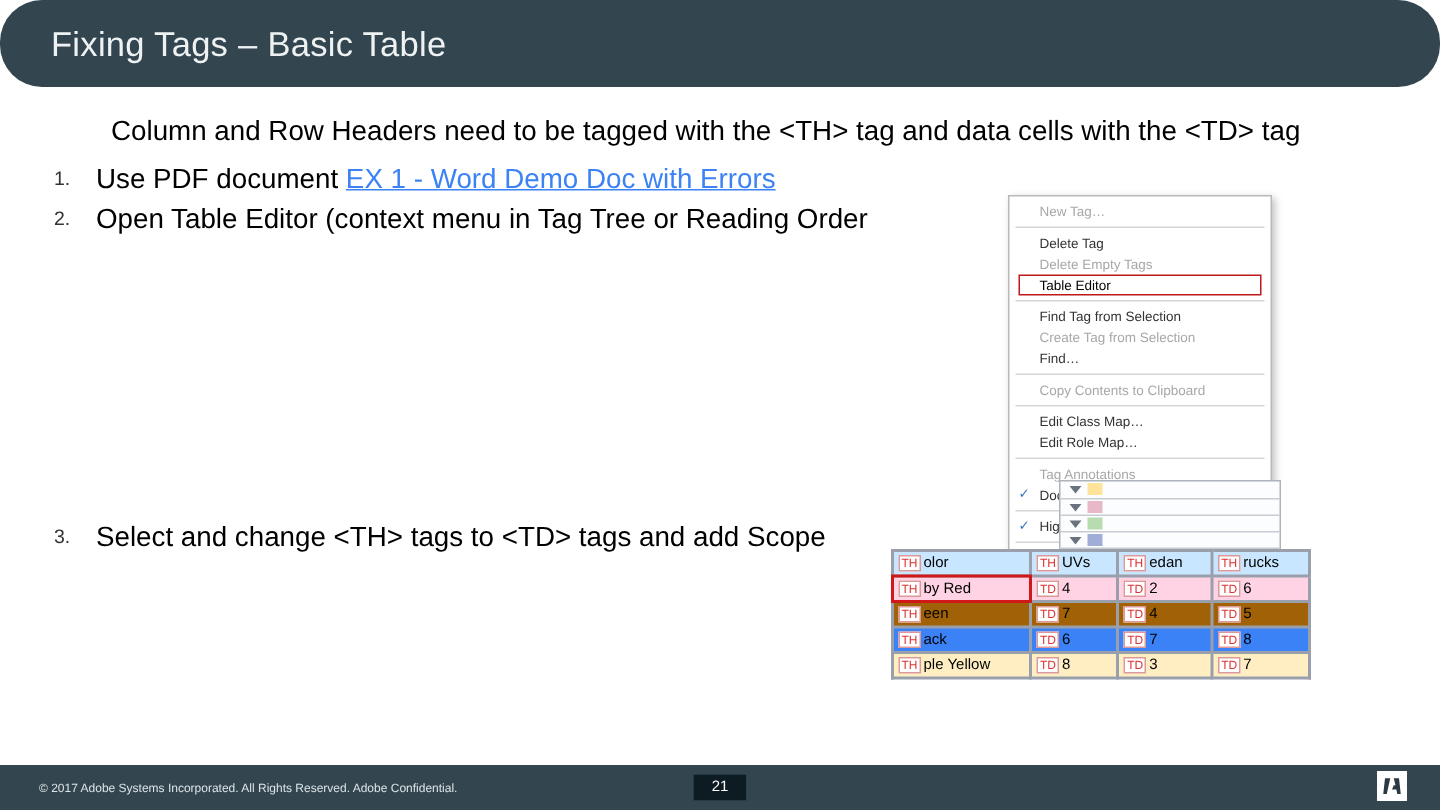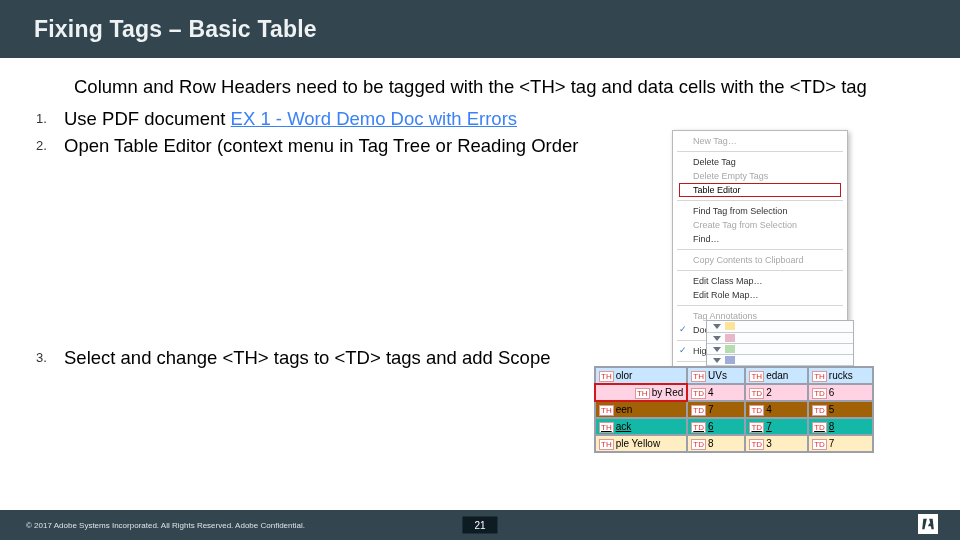--- a/index.html
+++ b/index.html
@@ -1,18 +1,18 @@
 <!DOCTYPE html>
 <html><head>
 <meta charset="utf-8">
 <style>
   * { box-sizing: border-box; margin: 0; padding: 0; }
   html, body { width: 960px; height: 540px; font-family: Arial, Helvetica, sans-serif; background:#fff; overflow:hidden; }
   .slide { position: relative; width: 960px; height: 540px; }
-  .title-bar { background: #334650; color: #eef2f3; height: 58px; display:flex; align-items:center; padding-left: 34px; font-size: 23px; font-weight: 700; letter-spacing: 0.2px; }
+  .title-bar { background: #334650; color: #eef2f3; height: 58px; display:flex; align-items:center; padding-left: 34px; font-size: 23px; font-weight: 400; letter-spacing: 0.2px; border-radius: 28px; }
   .content { padding: 18px 30px 0 30px; }
   .lead { font-size: 18.5px; color:#000; margin-bottom: 10px; margin-left: 44px; }
   ol.steps { list-style: none; padding-left: 6px; }
   ol.steps > li { display:flex; align-items:flex-start; margin-top: 5px; }
   ol.steps > li .num { width: 28px; flex: none; font-size: 13px; color:#333; padding-top:3px; }
   ol.steps > li .txt { font-size: 18.5px; color:#000; }
   ol.steps > li.step3 { margin-top: 190px; }
   .link { color:#3b82f6; text-decoration: underline; }
 
   
@@ -44,24 +44,24 @@
 
   
   .tbl-ed {
     position:absolute; top:366px; left:594px; width:280px;
     font-size:10px; border-collapse:collapse;
   }
   .tbl-ed td, .tbl-ed th { border:2px solid #9aa0ab; padding:2px 3px; text-align:left; font-weight:normal; }
   .tbl-ed .hdr td { background:#c8e6ff; }
   .tbl-ed .r1 td { background:#ffd3e3; }
   .tbl-ed .r2 td { background:#a16207; }
-  .tbl-ed .r3 td { background:#14b8a6;text-decoration:underline; }
+  .tbl-ed .r3 td { background:#3b82f6; }
   .tbl-ed .r4 td { background:#ffeec2; }
   .tbl-ed .tag { font-size:8px; background:#fff; color:#d33; padding:0 1px; border:1px solid #d99; margin-right:2px; }
-  .tbl-ed .redbox { outline:2.5px solid #d11818; outline-offset:-1px;text-align:right; }
+  .tbl-ed .redbox { outline:2.5px solid #d11818; outline-offset:-1px; }
 
   
   .footer {
     position:absolute; left:0; bottom:0; width:100%; height:30px;
     background:#334650; color:#dce3e6; display:flex; align-items:center;
     font-size:8px; padding:0 26px;
   }
   .footer .pagenum {
     position:absolute; left:50%; top:50%; transform:translate(-50%,-50%);
     background:#0d1b22; color:#fff; font-size:10px; padding:3px 12px;

